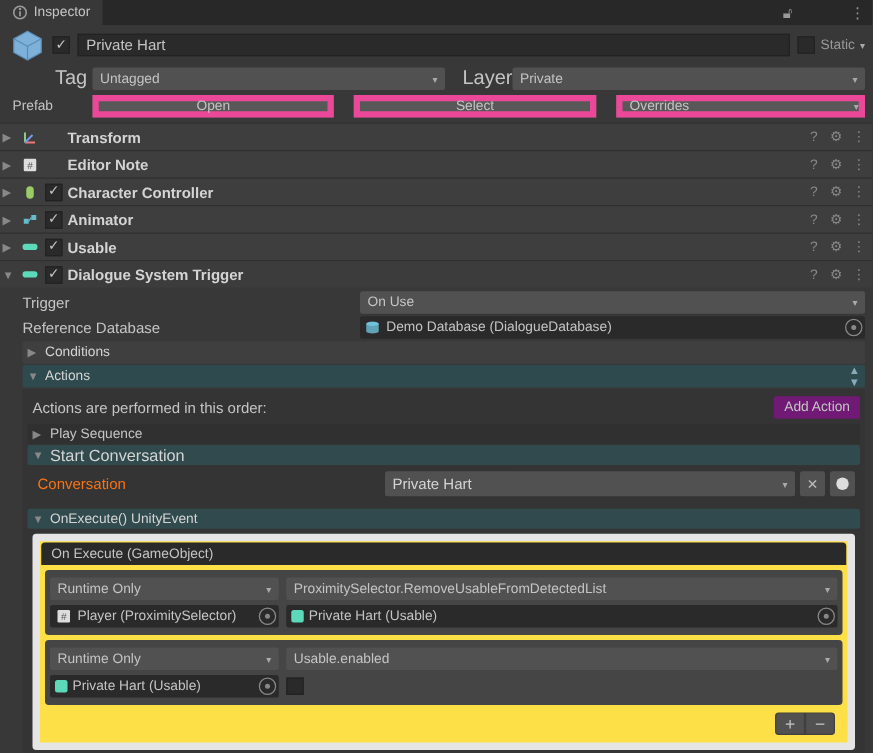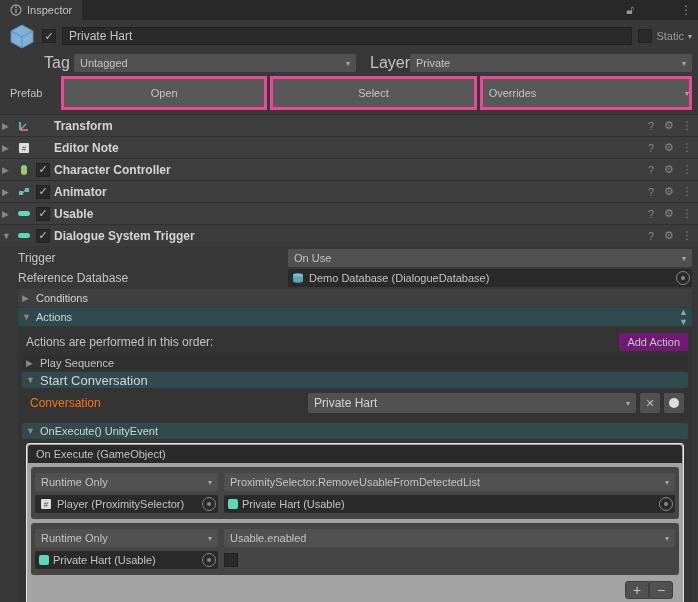--- a/index.html
+++ b/index.html
@@ -9,23 +9,23 @@
 .hdr-icon { color: #999; cursor: pointer; font-size: 12px; }
 .object-header { display: flex; align-items: center; gap: 6px; padding: 2px 6px 2px 8px; }
 .cube-icon { width: 28px; height: 28px; display: flex; align-items: center; justify-content: center; }
 .checkbox { width: 14px; height: 14px; background: #2a2a2a; border: 1px solid #222; display: flex; align-items: center; justify-content: center; cursor: pointer; }
 .checkbox.checked::after { content: "✓"; font-size: 11px; color: #c4c4c4; line-height: 1; }
 .text-field { flex: 1; background: #2a2a2a; border: 1px solid #222; padding: 2px 6px; height: 18px; color: #c4c4c4; font-size: 12px; }
 .static-group { display: flex; align-items: center; gap: 4px; font-size: 11px; color: #999; }
 .row { display: flex; align-items: center; padding: 2px 6px; gap: 6px; }
 .label { font-size: 16px; color: #c4c4c4; }
 .dropdown { flex: 1; background: #515151; border: none; padding: 2px 6px; height: 18px; color: #c4c4c4; font-size: 11px; display: flex; align-items: center; justify-content: space-between; cursor: pointer; border-radius: 2px;}
-.prefab-row { display: flex; align-items: center; padding: 2px 6px 4px 6px; gap: 3px; }
+.prefab-row { display: flex; align-items: center; padding: 2px 6px 4px 6px; gap: 16px; }
 .prefab-label { width: 52px; font-size: 11px; color: #c4c4c4; padding-left: 4px;}
-.prefab-btn { flex: 1; background: #585858; border: 3px solid #ec4899; height: 34px; font-size: 11px; color: #c4c4c4; cursor: pointer; display: flex; align-items: center; justify-content: center; }
+.prefab-btn { flex: 1; background: #585858; border: 5px solid #ec4899; height: 18px; font-size: 11px; color: #c4c4c4; cursor: pointer; display: flex; align-items: center; justify-content: center; }
 .prefab-btn.ov { justify-content: flex-start; padding-left: 6px;}
 .comp-header { display: flex; align-items: center; background: #3e3e3e; border-top: 1px solid #303030; height: 22px; padding: 0 4px 0 2px; gap: 4px; }
 .comp-header.expanded { background: #3c3c3c; }
 .foldout { width: 10px; color: #888; font-size: 9px; cursor: pointer; }
 .comp-icon { width: 16px; height: 16px; display: flex; align-items: center; justify-content: center; }
 .comp-title { flex: 1; font-size: 12px; font-weight: 600; color: #d4d4d4; }
 .comp-ctrl { color: #888; cursor: pointer; font-size: 11px; width: 14px; text-align: center; }
 .section-body { padding: 2px 6px 4px 18px; }
 .field-row { display: flex; align-items: center; height: 20px; gap: 6px; }
 .field-label { width: 264px; font-size: 12px; color: #c4c4c4; }
@@ -37,21 +37,21 @@
 .sub-header.teal-dark { background: #304a4e; }
 .sub-title { font-size: 11px; color: #d4d4d4; }
 .actions-panel { background: #343434; margin: 1px 0 0 0; padding: 4px; border-radius: 3px;}
 .actions-hdr { display: flex; align-items: center; justify-content: space-between; padding: 2px 0 4px 4px; }
 .add-btn { background: #701a75; height: 18px; padding: 0 8px; font-size: 11px; color: #c4c4c4; cursor: pointer; border-radius: 2px; display: flex; align-items: center;}
 .seq-hdr { background: #303030; height: 16px; padding: 0 4px; display: flex; align-items: center; gap: 4px; font-size: 11px; }
 .conv-row { display: flex; align-items: center; gap: 4px; padding: 4px 4px; }
 .conv-label { width: 278px; font-size: 12px; color: #f97316; padding-left: 4px;}
 .popup { flex: 1; background: #515151; height: 20px; padding: 0 6px; display: flex; align-items: center; justify-content: space-between; font-size: 12px; color: #d4d4d4; cursor: pointer; border-radius: 2px;}
 .sq-btn { width: 20px; height: 20px; background: #515151; border-radius: 2px; display: flex; align-items: center; justify-content: center; cursor: pointer; font-size: 11px; color:#bbb;}
-.event-box { border: 1px solid #e5e5e5; border-radius: 3px; margin: 4px 4px; background: #a3a3a3;}
+.event-box { border: 6px solid #e5e5e5; border-radius: 3px; margin: 4px 4px; background: #fde047;}
 .event-title { background: #2a2a2a; padding: 3px 8px; font-size: 11px; border-radius: 3px 3px 0 0; margin:1px;}
 .event-panel { background: #454545; margin: 4px; padding: 4px; border-radius: 3px; }
 .event-row { display: flex; align-items: center; gap: 6px; height: 22px; }
 .ev-drop { background: #515151; height: 18px; padding: 0 6px; display: flex; align-items: center; justify-content: space-between; font-size: 11px; cursor: pointer; border-radius: 2px;}
 .ev-w1 { width: 183px; }
 .ev-w2 { flex: 1; }
 .ev-obj { background: #2a2a2a; height: 18px; padding: 0 4px; display: flex; align-items: center; gap: 4px; font-size: 11px; color: #c4c4c4; position: relative; border-radius: 2px;}
 .type-icon { width: 10px; height: 10px; border-radius: 2px; }
 .mini-check { width: 14px; height: 14px; background: #2a2a2a; border: 1px solid #222; cursor: pointer;}
 .footer-btns { display: flex; justify-content: flex-end; padding: 2px 10px 6px 0; gap: 0; }

